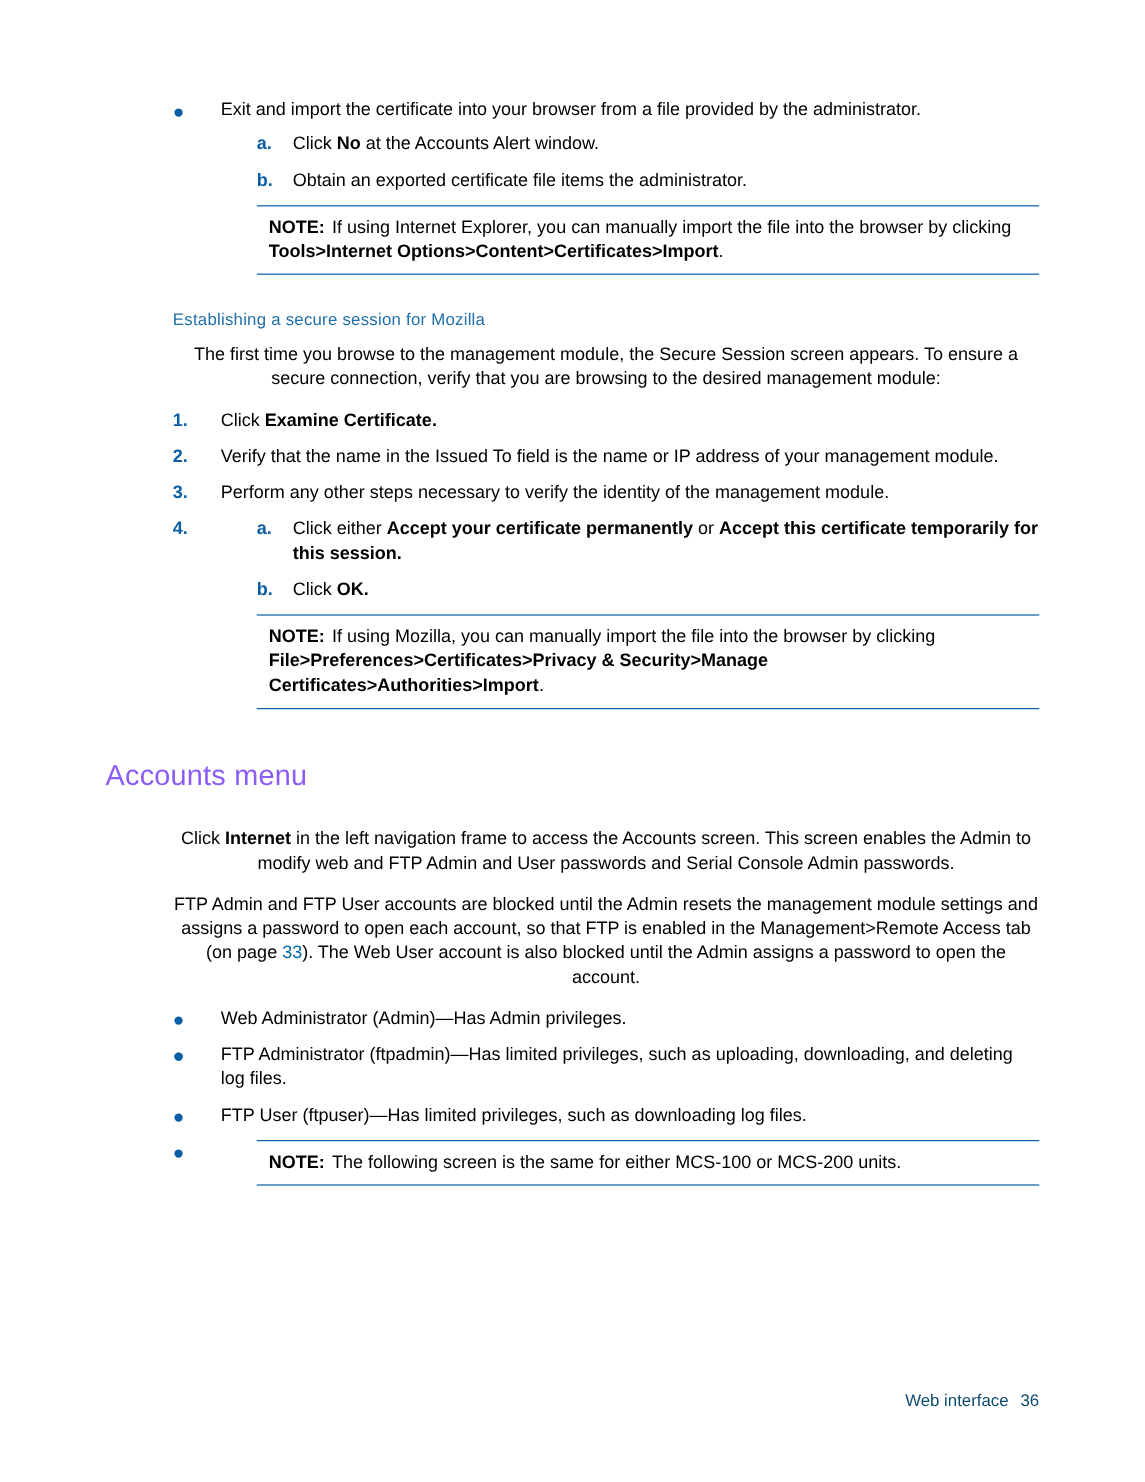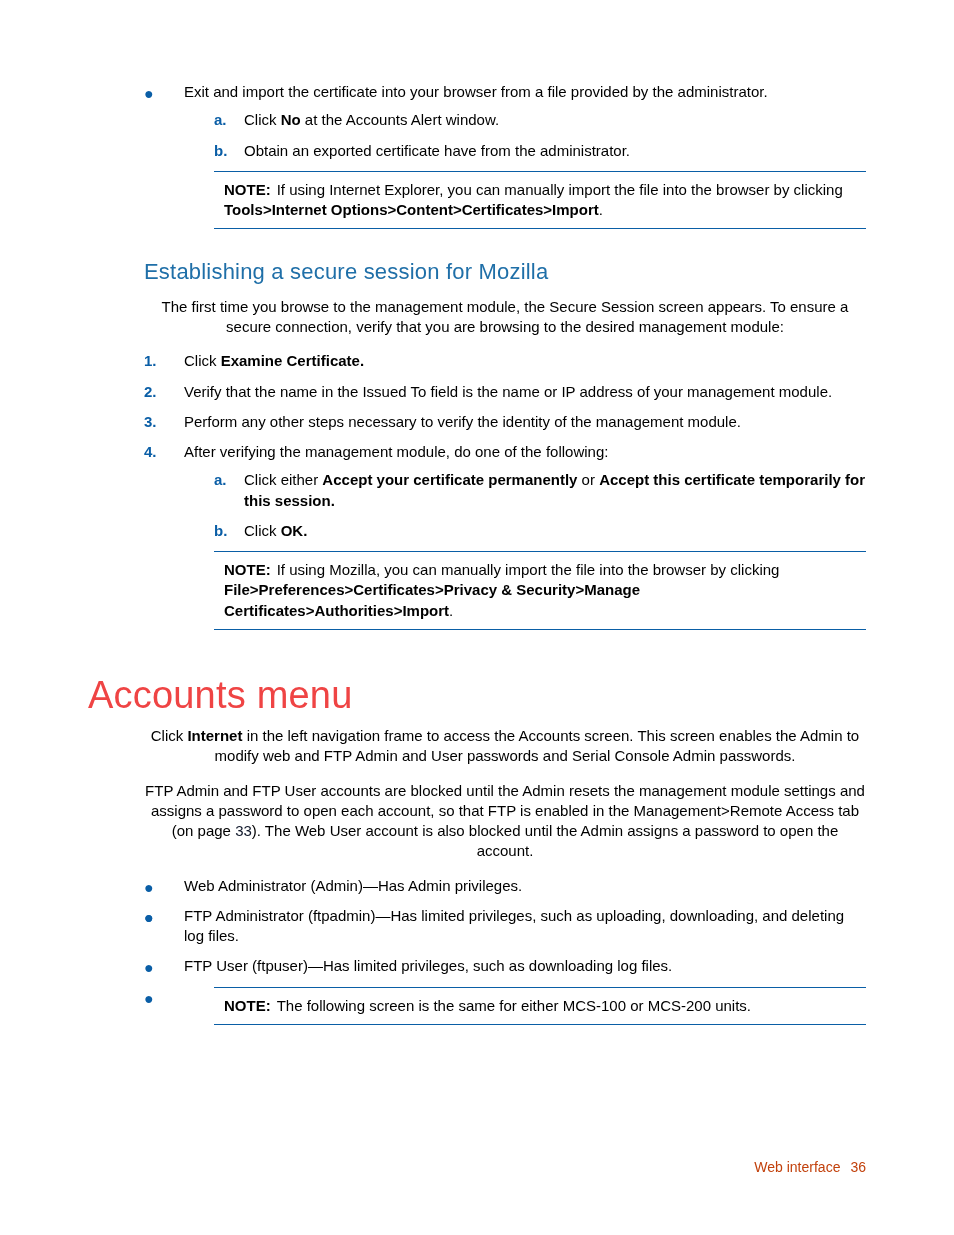--- a/index.html
+++ b/index.html
@@ -58,39 +58,39 @@
     border-bottom: 1px solid #0a5ea6;
     margin: 6px 0 28px 70px;
     padding: 8px 6px 8px 10px;
   }
   .note-box.wide { margin-left: 70px; }
   .note-label { font-weight: 700; margin-right: 6px; }
   .bold { font-weight: 700; }
   h3.blue-sub {
     color: #1f6fa8;
     font-weight: 400;
-    font-size: 22px;
+    font-size: 14px;
     margin: 26px 0 10px 0;
     letter-spacing: .2px;
   }
   h1.section {
-    color: #ef4444;
+    color: #8b5cf6;
     font-weight: 400;
-    font-size: 38px;
-    margin: 40px 0 5px -56px;
+    font-size: 24px;
+    margin: 40px 0 26px -56px;
     letter-spacing: .2px;
   }
   p.body { margin: 0 0 14px 0; text-align: center; }
-  a.page-link { color: #0f172a; text-decoration: none; }
+  a.page-link { color: #0369a1; text-decoration: none; }
   .footer {
     position: absolute;
     right: 88px;
     bottom: 58px;
     font-size: 14px;
-    color: #c2410c;
+    color: #0c4a6e;
   }
   .footer .pn { margin-left: 10px; }
   
   .body-col { margin-left: 56px; }
 </style>
 </head>
 <body>
 
 <div class="page">
   <div class="body-col">
@@ -99,21 +99,21 @@
       <li>
         <span class="bullet-marker">●</span>
         <span>Exit and import the certificate into your browser from a file provided by the administrator.</span>
         <ol class="alpha nested" style="margin-top:8px;">
           <li>
             <span class="alpha-marker">a.</span>
             <span>Click </span><span class="bold">No</span><span> at the Accounts Alert window.</span>
           </li>
           <li>
             <span class="alpha-marker">b.</span>
-            <span>Obtain an exported certificate have from the administrator.</span>
+            <span>Obtain an exported certificate file items the administrator.</span>
           </li>
         </ol>
       </li>
     </ul>
 
     <div class="note-box">
       <span class="note-label">NOTE:</span><span>If using Internet Explorer, you can manually import the file into the browser by clicking </span><span class="bold">Tools&gt;Internet Options&gt;Content&gt;Certificates&gt;Import</span><span>.</span>
     </div>
 
     <h3 class="blue-sub">Establishing a secure session for Mozilla</h3>
@@ -127,21 +127,20 @@
       <li>
         <span class="num-marker">2.</span>
         <span>Verify that the name in the Issued To field is the name or IP address of your management module.</span>
       </li>
       <li>
         <span class="num-marker">3.</span>
         <span>Perform any other steps necessary to verify the identity of the management module.</span>
       </li>
       <li>
         <span class="num-marker">4.</span>
-        <span>After verifying the management module, do one of the following:</span>
         <ol class="alpha nested" style="margin-top:8px;">
           <li>
             <span class="alpha-marker">a.</span>
             <span>Click either </span><span class="bold">Accept your certificate permanently</span><span> or </span><span class="bold">Accept this certificate temporarily for this session.</span>
           </li>
           <li>
             <span class="alpha-marker">b.</span>
             <span>Click </span><span class="bold">OK.</span>
           </li>
         </ol>

